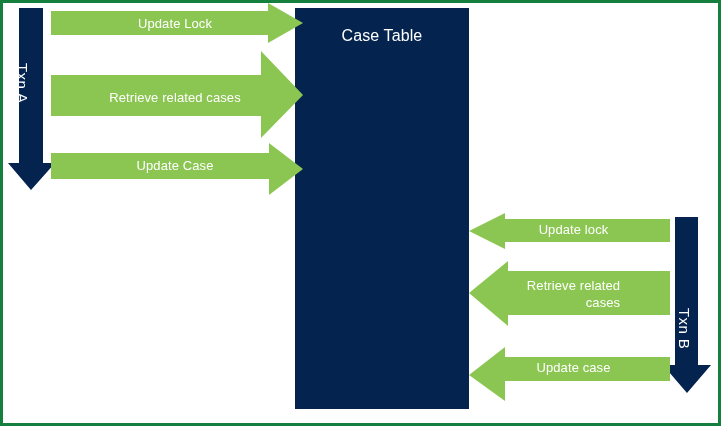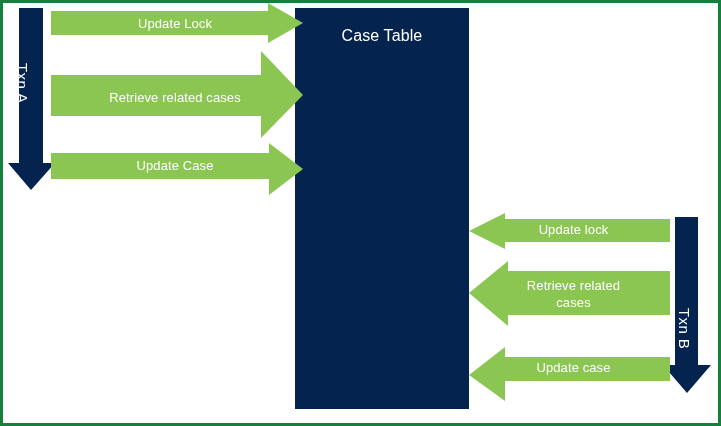--- a/index.html
+++ b/index.html
@@ -47,21 +47,21 @@
     width: 174px;
     height: 28px;
     font-size: 16px;
   }
   
   .lbl-update-lock   { left: 48px;  top: 8px;   width: 248px; height: 24px; }
   .lbl-retrieve-a    { left: 48px;  top: 75px;  width: 248px; height: 38px; }
   .lbl-update-case   { left: 48px;  top: 150px; width: 248px; height: 24px; }
   
   .lbl-update-lock-b { left: 478px; top: 214px; width: 185px; height: 24px; }
-  .lbl-retrieve-b    { left: 478px; top: 271px; width: 185px; height: 40px; }
+  .lbl-retrieve-b    { left: 478px; top: 271px; width: 185px; height: 40px; text-align: right; }
   .lbl-update-case-b { left: 478px; top: 352px; width: 185px; height: 24px; }
   
   .vlabel {
     position: absolute;
     color: #ffffff;
     font-family: "Liberation Sans", sans-serif;
     font-size: 15px;
     letter-spacing: 0.4px;
     white-space: nowrap;
     pointer-events: none;

